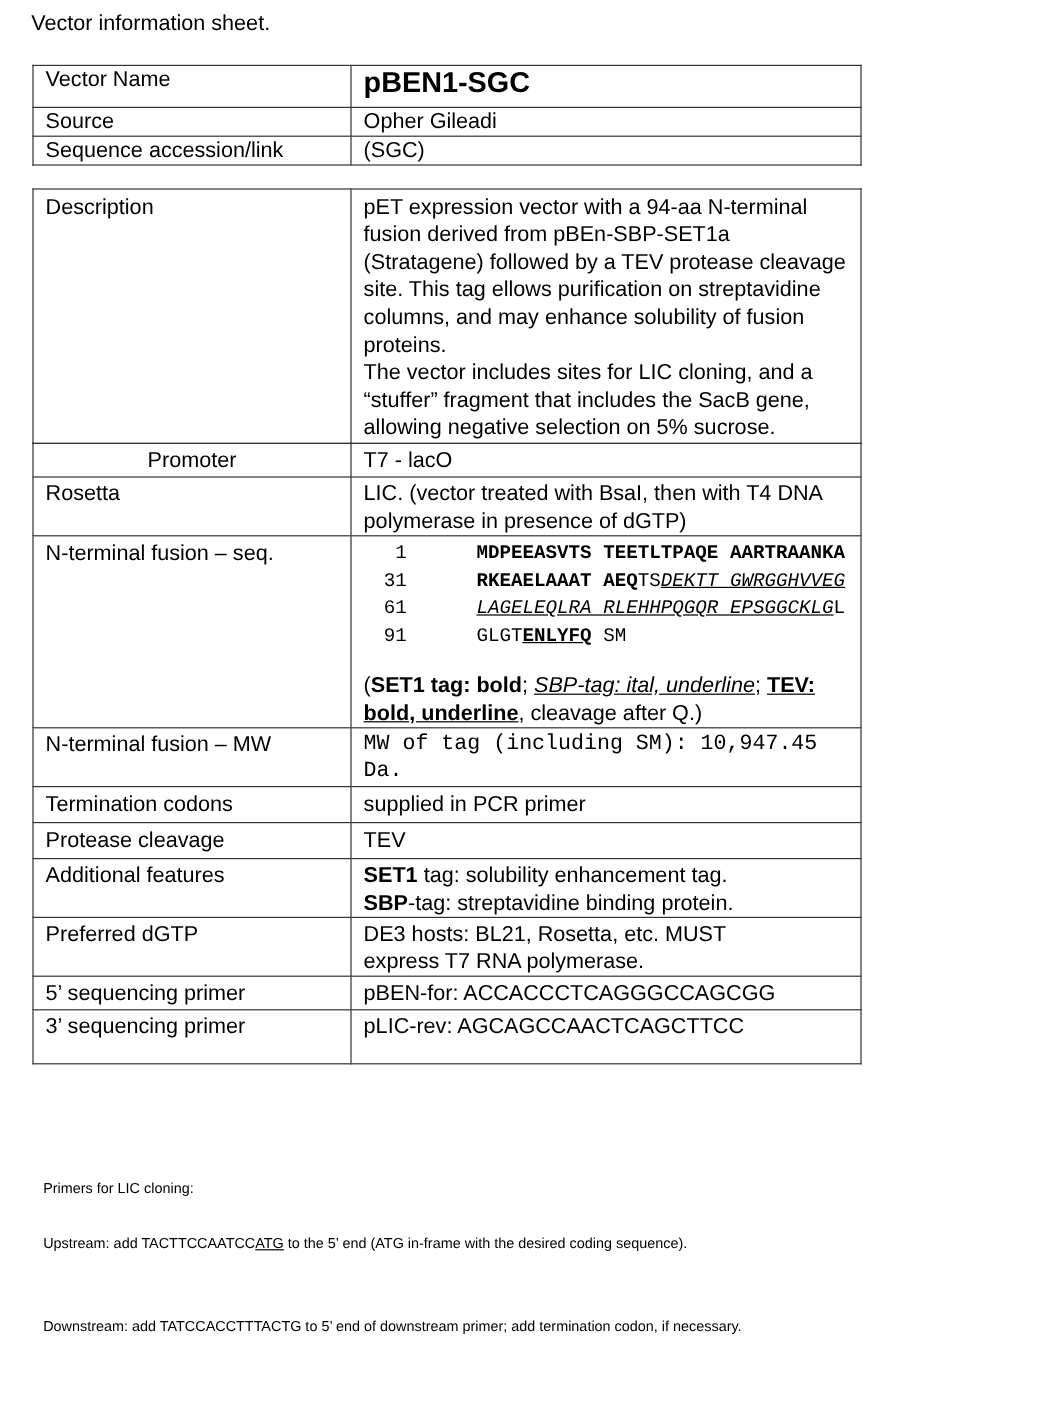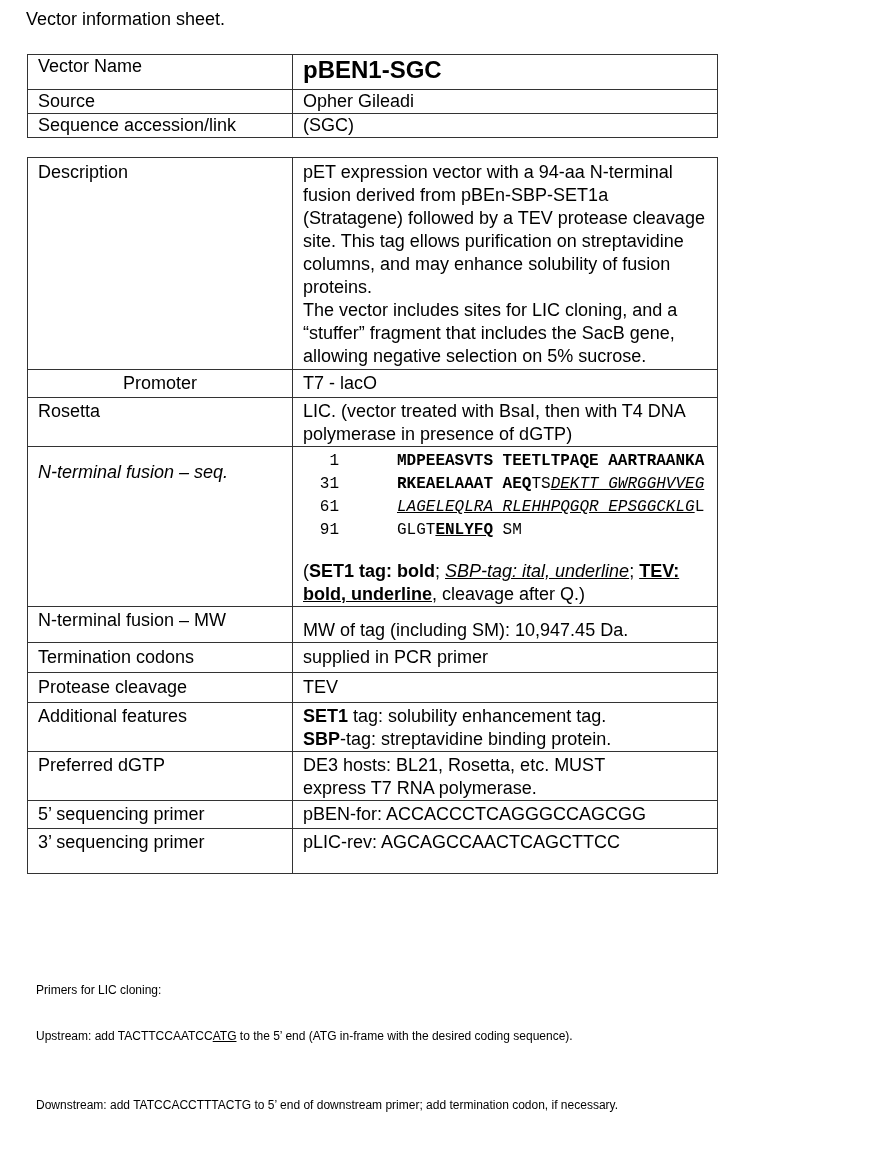--- a/index.html
+++ b/index.html
@@ -64,37 +64,37 @@
   <tbody>
   <tr>
     <td class="label" style="padding-top:2px;padding-bottom:2px;text-align:center;">Promoter</td>
     <td style="padding-top:2px;padding-bottom:2px;">T7 - lacO</td>
   </tr>
   <tr>
     <td class="label" style="padding-top:2px;">Rosetta</td>
     <td style="padding-top:2px;">LIC. (vector treated with BsaI, then with T4 DNA polymerase in presence of dGTP)</td>
   </tr>
   <tr>
-    <td class="label" style="padding-top:14px;font-style:italic;">N-terminal fusion – seq.</td>
+    <td class="label" style="padding-top:3px;">N-terminal fusion – seq.</td>
     <td style="padding-top:3px;">
       <div class="seq" id="seq-block">
             <div><span class="num">1</span><span class="b" style="white-space: pre;">MDPEEASVTS TEETLTPAQE AARTRAANKA</span></div>
             <div><span class="num">31</span><span class="b" style="white-space: pre;">RKEAELAAAT AEQ</span><span style="white-space: pre;">TS</span><span class="iu" style="white-space: pre; text-align: center;">DEKTT GWRGGHVVEG</span></div>
             <div><span class="num">61</span><span class="iu" style="white-space: pre;">LAGELEQLRA RLEHHPQGQR EPSGGCKLG</span><span style="white-space: pre;">L</span></div>
             <div><span class="num">91</span><span style="white-space: pre;">GLGT</span><span class="bu" style="white-space: pre;">ENLYFQ</span><span style="white-space: pre;"> SM</span></div>
           </div>
       <div style="height:18px;"></div>
       <div>
         <span>(</span><span class="b">SET1 tag: bold</span><span>; </span><span class="iu">SBP-tag: ital, underline</span><span>; </span><span class="bu">TEV: bold, underline</span><span>, cleavage after Q.)</span>
       </div>
     </td>
   </tr>
   <tr>
     <td class="label" style="padding-top:2px;">N-terminal fusion – MW</td>
-    <td style="padding-top:12px;">MW of tag (including SM): 10,947.45 Da.</td>
+    <td style="padding-top:2px;font-family:Liberation Mono, monospace;">MW of tag (including SM): 10,947.45 Da.</td>
   </tr>
   <tr>
     <td class="label" style="padding-top:3px;padding-bottom:3px;">Termination codons</td>
     <td style="padding-top:3px;padding-bottom:3px;">supplied in PCR primer</td>
   </tr>
   <tr>
     <td class="label" style="padding-top:3px;padding-bottom:3px;">Protease cleavage</td>
     <td style="padding-top:3px;padding-bottom:3px;">TEV</td>
   </tr>
   <tr>

